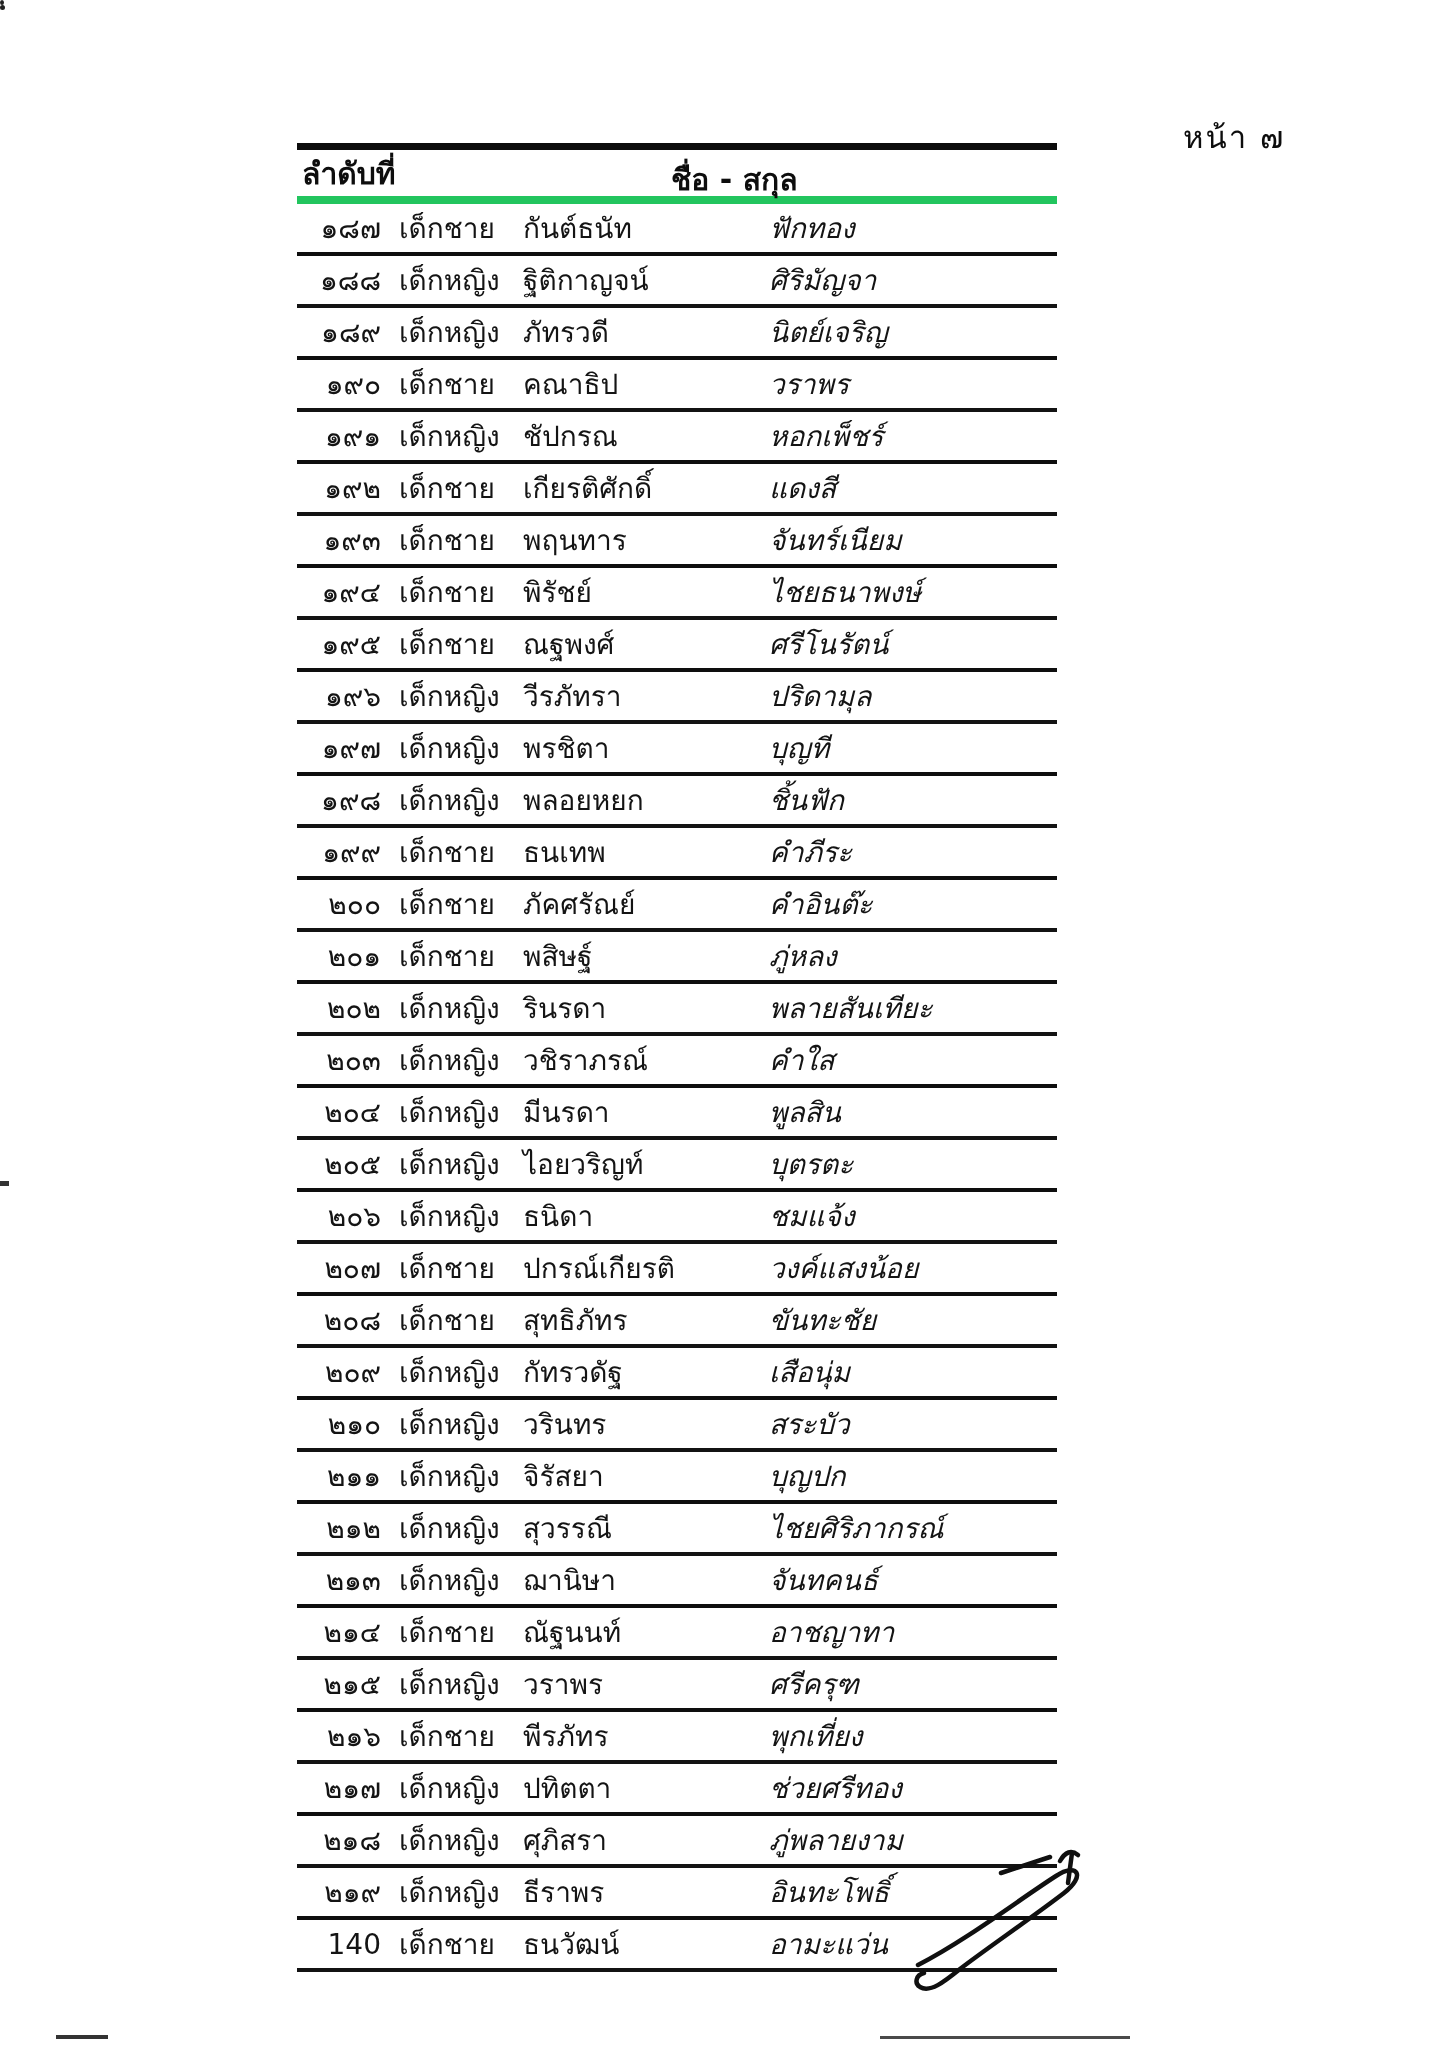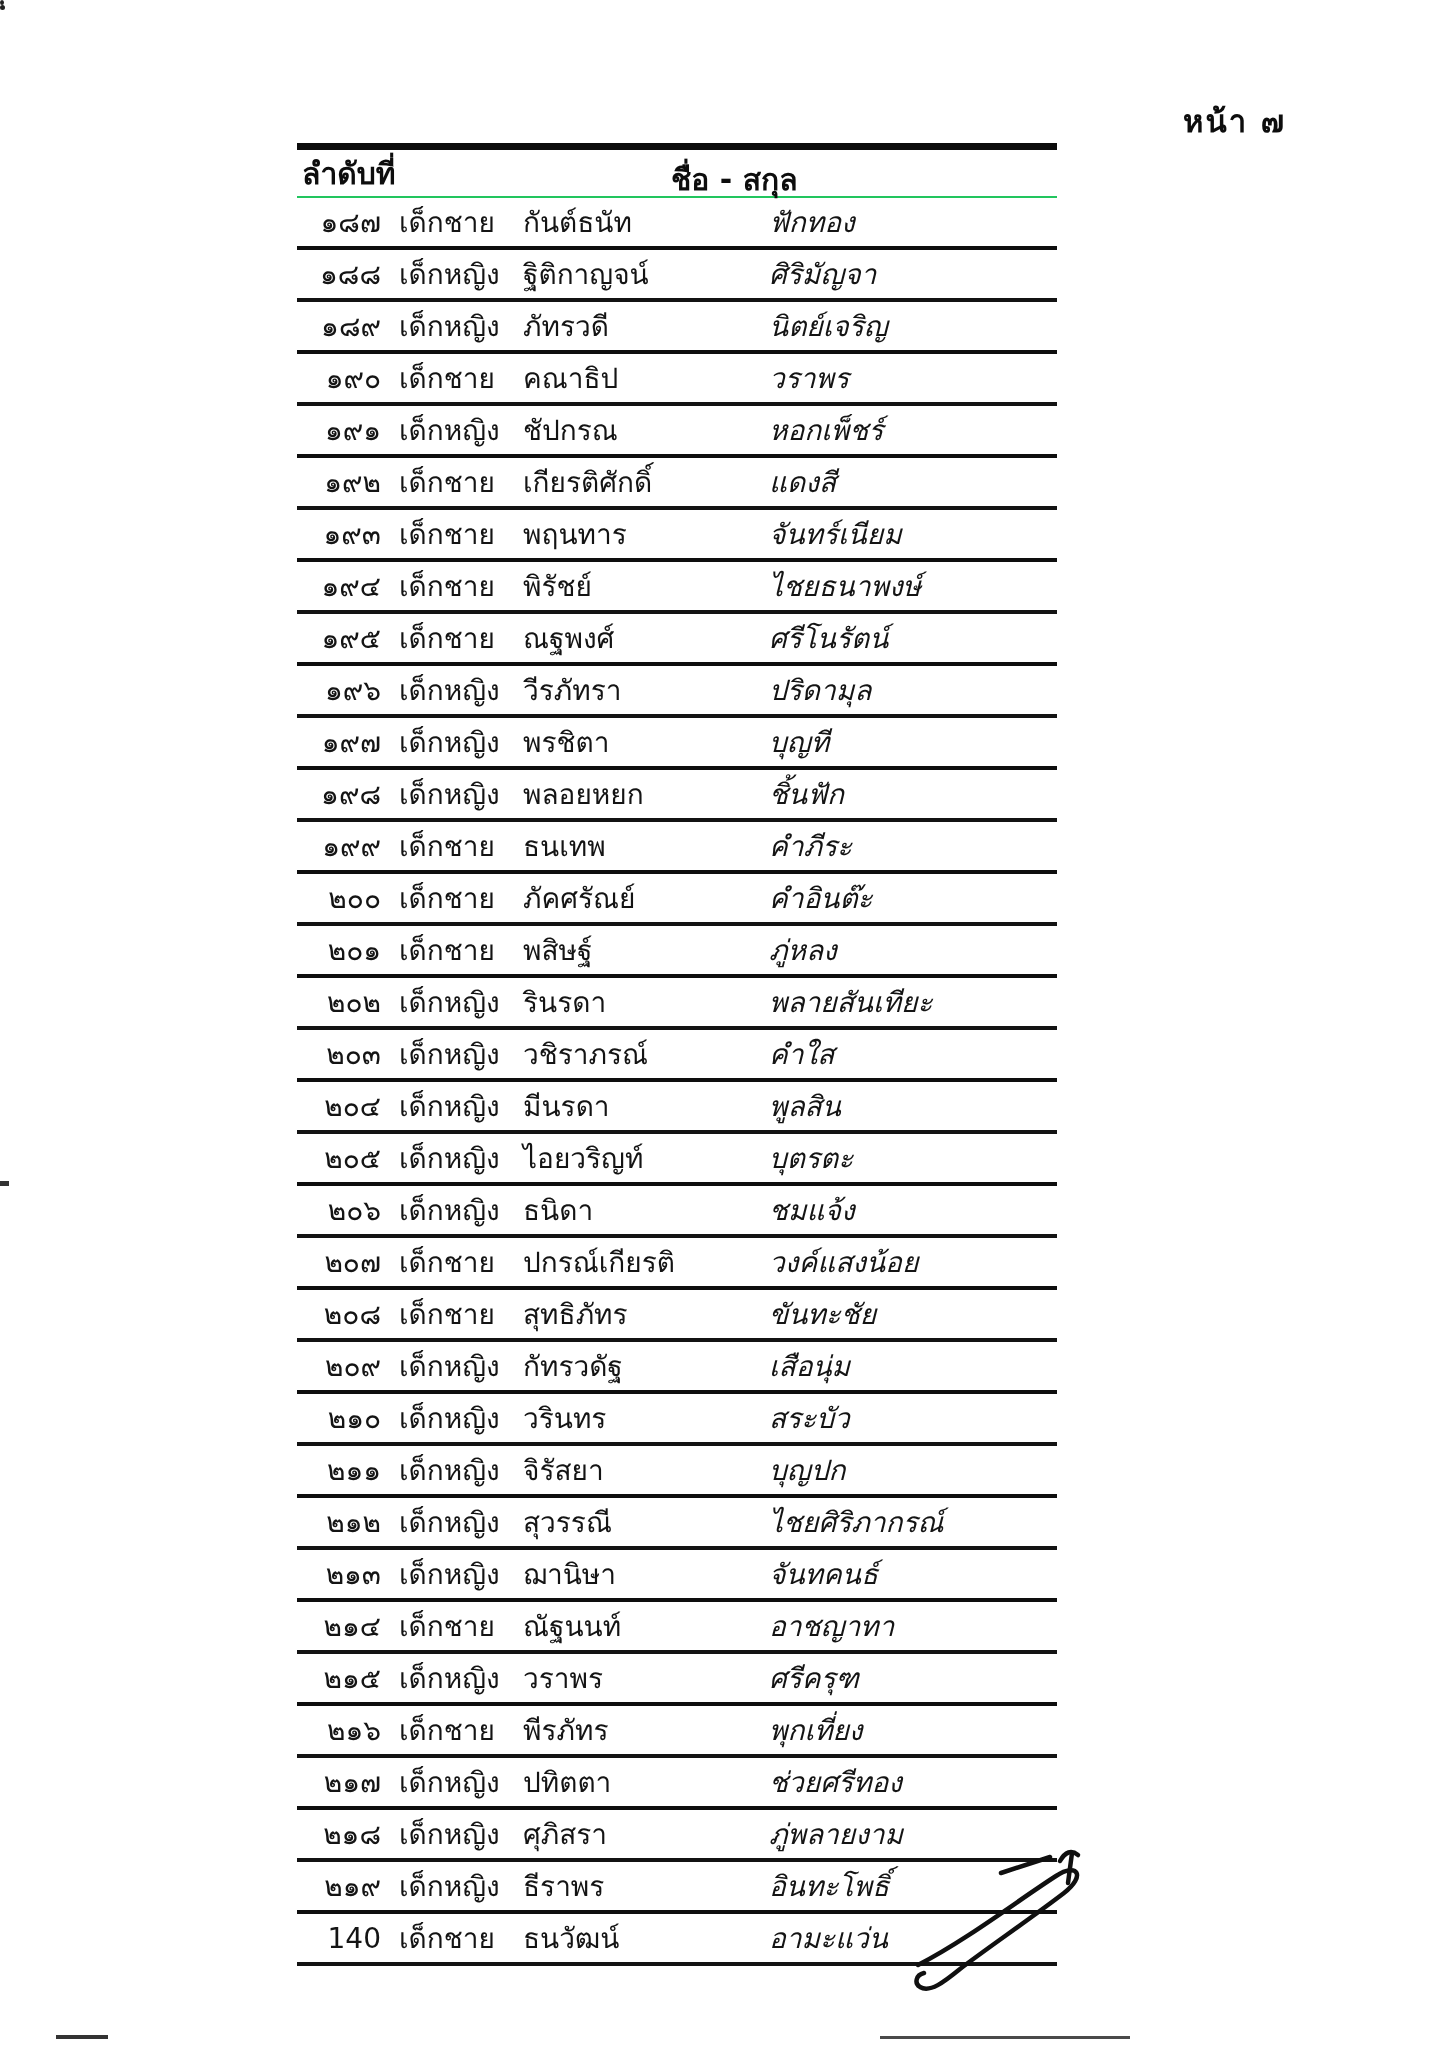--- a/index.html
+++ b/index.html
@@ -3,31 +3,31 @@
 <meta charset="utf-8">
 <style>
   html,body { margin:0; padding:0; background:#e8e8e8; }
   .page {
     position:relative; width:1449px; height:2048px; margin:0 auto;
     background:#ffffff; overflow:hidden;
     font-family:"DejaVu Sans", sans-serif; color:#111;
   }
   
   .page-label {
-    position:absolute; left:1183px; top:96px;
-    font-size:31px; font-weight:bold; letter-spacing:2px; color:#0d0d0d;
+    position:absolute; left:1183px; top:112px;
+    font-size:31px; font-weight:normal; letter-spacing:2px; color:#0d0d0d;
   }
   
   .tbl {
     position:absolute; left:297px; top:143px; width:760px;
     border-top:7px solid #0c0c0c;
   }
   .hdr {
     position:relative; height:46px;
-    border-bottom:2px solid #22c55e;
+    border-bottom:8px solid #22c55e;
     display:flex; align-items:center;
     font-weight:bold; font-size:30px; color:#0d0d0d;
   }
   .hdr .no-h { padding-left:5px; }
   .hdr .name-h { position:absolute; left:374px; top:6px; }
   .row {
     height:48px; border-bottom:4px solid #131313;
     display:flex; align-items:center;
     font-size:28px; color:#141414;
   }

